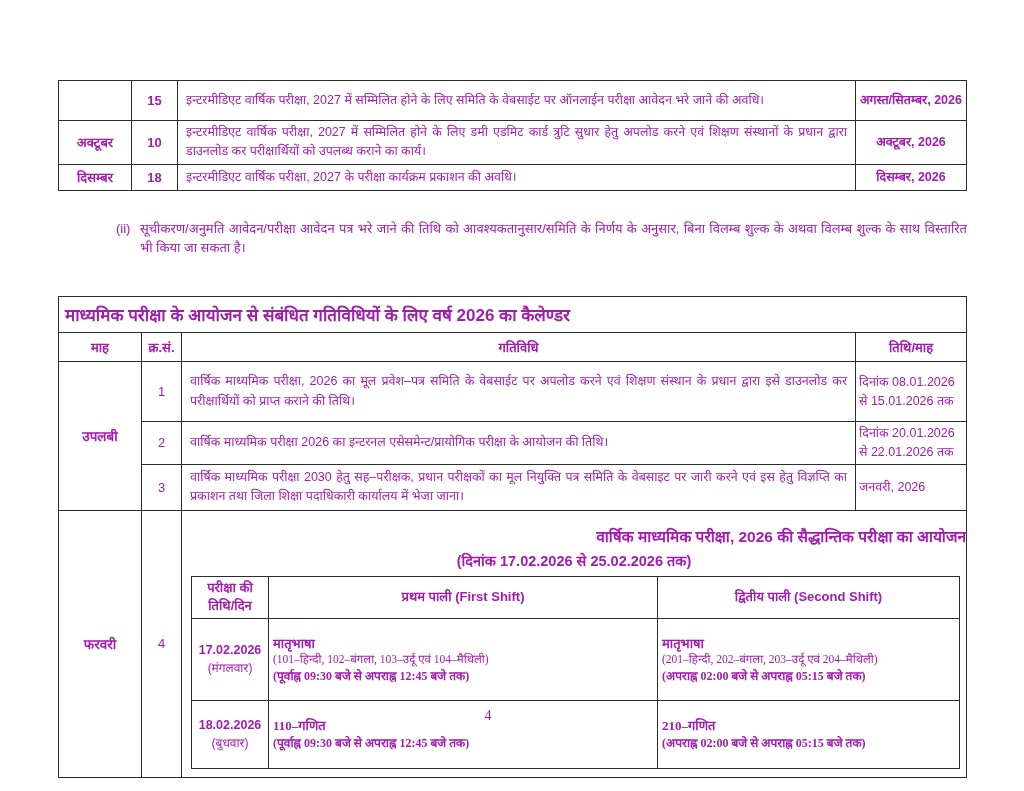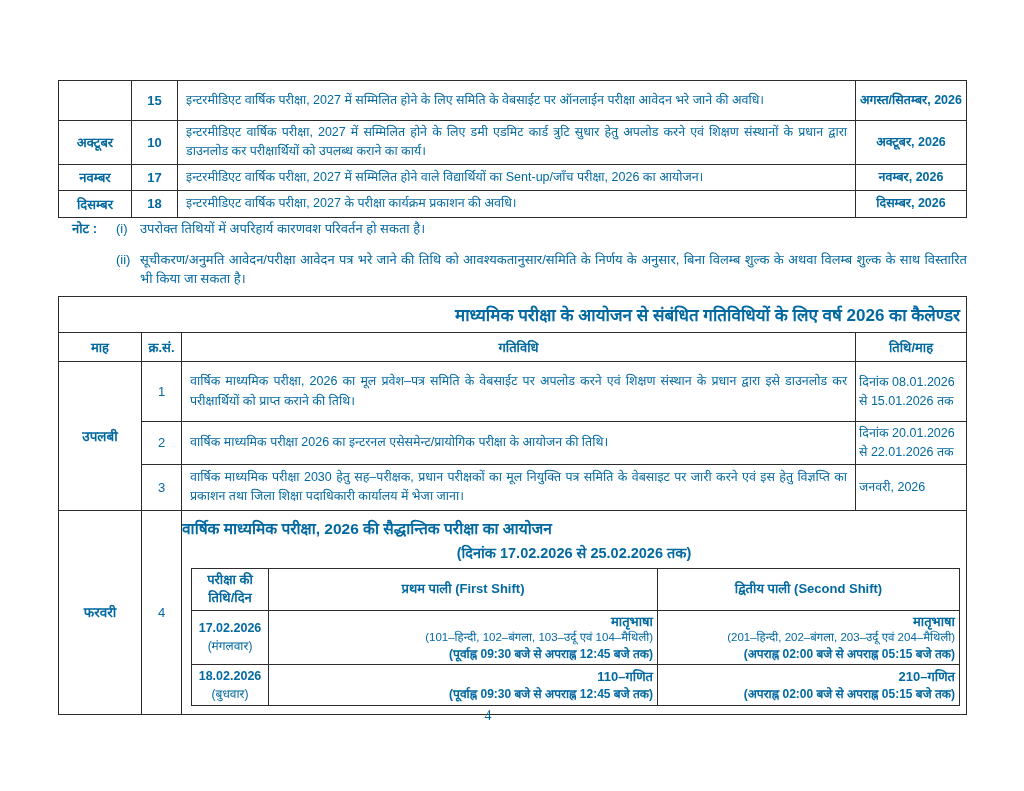--- a/index.html
+++ b/index.html
@@ -3,21 +3,21 @@
 <meta charset="utf-8">
 <style>
   * { box-sizing: border-box; margin: 0; padding: 0; }
   html, body { background: #ffffff; }
   .page {
     position: relative;
     width: 976px;
     height: 791px;
     background: #ffffff;
     font-family: "Liberation Sans", "DejaVu Sans", sans-serif;
-    color: #0369a1;
+    color: #a21caf;
     overflow: hidden;
   }
   table { border-collapse: collapse; table-layout: fixed; }
   td { border: 1.5px solid #2c2c2c; padding: 1px 6px; vertical-align: middle; }
 
   
   .top-table { position: absolute; left: 58px; top: 80px; width: 908px; }
   .c-month  { text-align: center; font-weight: bold; font-size: 13px; }
   .c-sn     { text-align: center; font-weight: bold; font-size: 13px; }
   .c-act    { font-size: 12.5px; line-height: 1.55; text-align: justify; padding: 2px 8px; }
@@ -29,39 +29,39 @@
 
   
   .notes { position: absolute; left: 72px; top: 220px; width: 905px; font-size: 13px; }
   .note-row { display: flex; line-height: 1.45; margin-bottom: 12px; }
   .note-lbl { flex: none; width: 44px; font-weight: bold; }
   .note-marker { flex: none; width: 24px; }
   .note-text { flex: 1; text-align: justify; padding-right: 10px; }
 
   
   .matric-table { position: absolute; left: 58px; top: 296px; width: 908px; }
-  .m-title { text-align: right; font-weight: bold; font-size: 17px; height: 36px; }
+  .m-title { text-align: left; font-weight: bold; font-size: 17px; height: 36px; }
   .m-head  { text-align: center; font-weight: bold; font-size: 13px; height: 29px; }
   .m-month { text-align: center; font-weight: bold; font-size: 13.5px; }
   .m-sn    { text-align: center; font-size: 13px; }
   .m-act   { font-size: 12.5px; line-height: 1.55; text-align: justify; padding: 3px 8px; }
   .m-date  { font-size: 12.5px; line-height: 1.5; padding: 2px 3px; }
   .row-jan1 { height: 60px; }
   .row-jan2 { height: 39px; }
   .row-jan3 { height: 46px; }
 
   
   .feb-cell { padding: 4px 0 8px 0; vertical-align: top; }
-  .feb-sub1 { text-align: left; font-weight: bold; font-size: 15.5px; line-height: 24px; margin-top: 2px; }
+  .feb-sub1 { text-align: right; font-weight: bold; font-size: 15.5px; line-height: 24px; margin-top: 10px; }
   .feb-sub2 { text-align: center; font-weight: bold; font-size: 14.5px; line-height: 24px; }
   .exam-table { width: 768px; margin: 3px 0 0 9px; }
   .e-head { text-align: center; font-weight: bold; font-size: 13px; height: 42px; line-height: 1.35; }
   .e-datecol { text-align: center; font-size: 12px; line-height: 1.4; padding: 2px 2px; }
   .e-datecol .e-date { font-weight: bold; font-size: 12.5px; }
-  .e-subjectcell { text-align: right; padding: 2px 4px; }
+  .e-subjectcell { text-align: left; padding: 16px 4px; font-family: Liberation Serif, serif; }
   .e-subject { font-weight: bold; font-size: 13px; line-height: 1.35; }
   .e-codes { font-size: 11.5px; line-height: 1.35; }
   .e-time { font-weight: bold; font-size: 12px; line-height: 1.4; }
   .exam-table tr:nth-child(2) { height: 54px; }
   .exam-table tr:nth-child(3) { height: 41px; }
 
   .page-number {
     position: absolute; left: 0; top: 708px; width: 100%;
     text-align: center; font-size: 14px;
     font-family: "Liberation Serif", "DejaVu Serif", serif;
@@ -86,40 +86,29 @@
       <td class="c-act">इन्टरमीडिएट वार्षिक परीक्षा, 2027 में सम्मिलित होने के लिए समिति के वेबसाईट पर ऑनलाईन परीक्षा आवेदन भरे जाने की अवधि।</td>
       <td class="c-date">अगस्त/सितम्बर, 2026</td>
     </tr>
     <tr>
       <td class="c-month">अक्टूबर</td>
       <td class="c-sn">10</td>
       <td class="c-act">इन्टरमीडिएट वार्षिक परीक्षा, 2027 में सम्मिलित होने के लिए डमी एडमिट कार्ड त्रुटि सुधार हेतु अपलोड करने एवं शिक्षण संस्थानों के प्रधान द्वारा डाउनलोड कर परीक्षार्थियों को उपलब्ध कराने का कार्य।</td>
       <td class="c-date">अक्टूबर, 2026</td>
     </tr>
     <tr>
-      <td class="c-month">नवम्बर</td>
-      <td class="c-sn">17</td>
-      <td class="c-act">इन्टरमीडिएट वार्षिक परीक्षा, 2027 में सम्मिलित होने वाले विद्यार्थियों का Sent-up/जाँच परीक्षा, 2026 का आयोजन।</td>
-      <td class="c-date">नवम्बर, 2026</td>
-    </tr>
-    <tr>
       <td class="c-month">दिसम्बर</td>
       <td class="c-sn">18</td>
       <td class="c-act">इन्टरमीडिएट वार्षिक परीक्षा, 2027 के परीक्षा कार्यक्रम प्रकाशन की अवधि।</td>
       <td class="c-date">दिसम्बर, 2026</td>
     </tr>
   </tbody>
     </table>
 
   <div class="notes">
-    <div class="note-row">
-      <span class="note-lbl">नोट :</span>
-      <span class="note-marker">(i)</span>
-      <span class="note-text">उपरोक्त तिथियों में अपरिहार्य कारणवश परिवर्तन हो सकता है।</span>
-    </div>
     <div class="note-row">
       <span class="note-lbl"></span>
       <span class="note-marker">(ii)</span>
       <span class="note-text">सूचीकरण/अनुमति आवेदन/परीक्षा आवेदन पत्र भरे जाने की तिथि को आवश्यकतानुसार/समिति के निर्णय के अनुसार, बिना विलम्ब शुल्क के अथवा विलम्ब शुल्क के साथ विस्तारित भी किया जा सकता है।</span>
     </div>
   </div>
 
   <table class="matric-table">
     <colgroup>
         <col style="width:83px">

